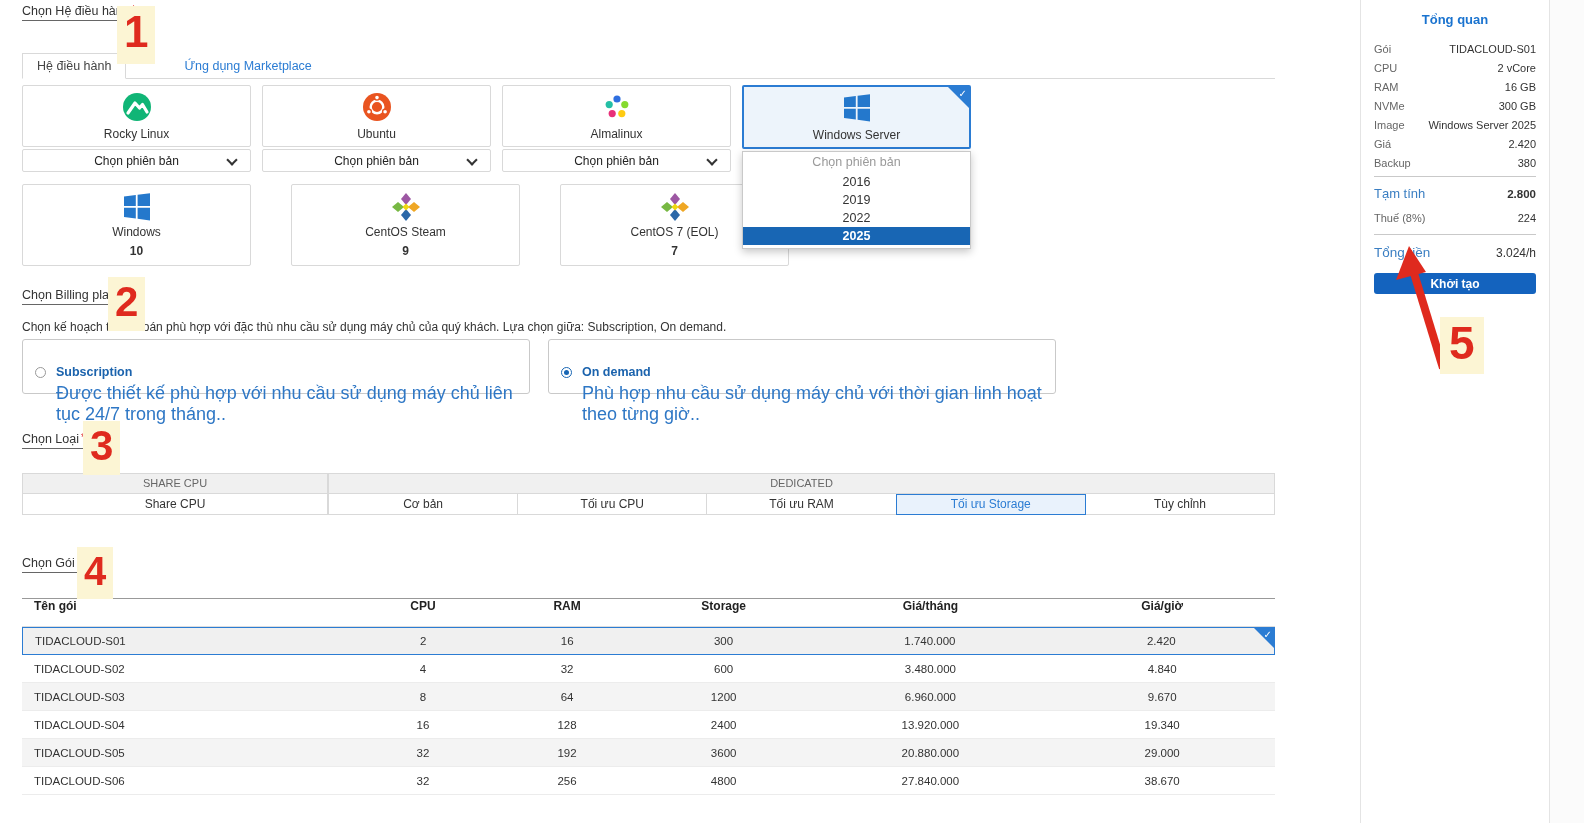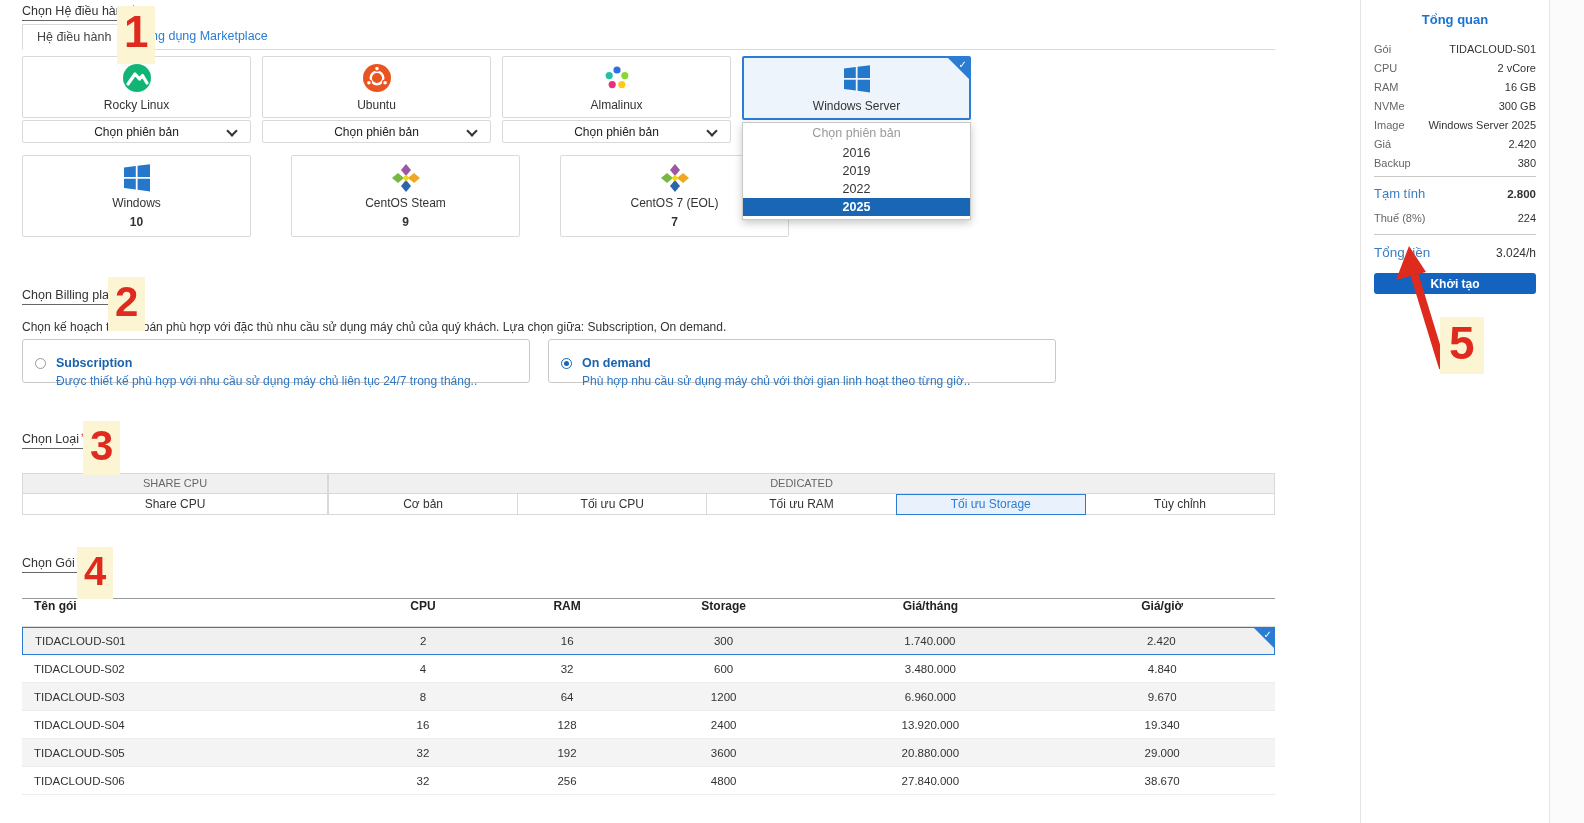--- a/index.html
+++ b/index.html
@@ -4,21 +4,21 @@
 <style>
   :root{ --accent:#2b7cd3; --accent-dark:#1866b4; --btn:#1463be; --red:#df2a1e; --hl:#fcf5d4; }
   html,body{margin:0;padding:0;background:#fff;}
   .page{position:relative;width:1584px;height:823px;background:#fff;overflow:hidden;
         font-family:"Liberation Sans","DejaVu Sans",sans-serif;font-size:12px;color:#333;}
   .main{position:absolute;left:22px;top:0;width:1253px;}
   .sec-label{display:inline-block;color:#333;font-size:12.5px;padding-bottom:2px;border-bottom:1px solid #666;}
   .sec-label .req{color:#d22;font-size:10px;vertical-align:top;margin-left:2px;}
   
   #sec-os{position:absolute;top:4px;left:0;width:100%;}
-  .tabs{margin-top:3px;display:flex;align-items:flex-start;border-bottom:1px solid #d9d9d9;}
+  .tabs{margin-top:32px;display:flex;align-items:center;border-bottom:1px solid #d9d9d9;gap:44px;}
   .tab{padding:5px 14px;font-size:12.5px;}
   .tab.active{background:#fff;border:1px solid #d9d9d9;border-bottom:1px solid #fff;margin-bottom:-1px;color:#444;}
   .tab.inactive{color:var(--accent);}
   .os-grid{margin-top:6px;display:grid;grid-template-columns:repeat(4,229px);column-gap:11px;}
   .os-grid2{margin-top:12px;display:grid;grid-template-columns:repeat(4,229px);column-gap:11px;gap:40px;}
   .os-cell{position:relative;}
   .os-card{position:relative;border:1px solid #d9d9d9;border-radius:2px;background:#fff;height:62px;box-sizing:border-box;
            display:flex;flex-direction:column;align-items:center;justify-content:center;gap:5px;}
   .os-card .nm{font-size:12px;color:#333;}
   .os-card .ic{line-height:0;}
@@ -32,26 +32,26 @@
   .corner-check{position:absolute;top:1px;right:2px;color:#fff;font-size:10px;font-weight:bold;}
   .os-drop{position:absolute;left:0;right:0;top:66px;background:#fff;border:1px solid #c9c9c9;box-shadow:0 3px 8px rgba(0,0,0,.22);
            z-index:6;padding-bottom:3px;}
   .os-drop .opt{height:18px;line-height:18px;text-align:center;font-size:12.5px;color:#333;}
   .os-drop .ph{color:#9a9a9a;height:21px;line-height:21px;}
   .os-drop .opt.selected{background:var(--accent-dark);color:#fff;font-weight:bold;}
   
   #sec-billing{position:absolute;top:288px;left:0;width:100%;}
   .bill-desc{margin-top:15px;font-size:12px;color:#333;}
   .bill-row{margin-top:5px;display:flex;gap:18px;}
-  .bill-box{width:508px;box-sizing:border-box;border:1px solid #c9c9c9;border-radius:3px;height:44px;padding:16px 10px 0 12px;display:flex;gap:10px;}
+  .bill-box{width:508px;box-sizing:border-box;border:1px solid #c9c9c9;border-radius:3px;height:55px;padding:25px 10px 0 12px;display:flex;gap:10px;justify-content:space-between;}
   .radio{width:11px;height:11px;border:1px solid #999;border-radius:50%;margin-top:2px;background:#fff;flex:none;box-sizing:border-box;}
   .radio.checked{border:1px solid var(--accent-dark);position:relative;}
   .radio.checked::after{content:'';position:absolute;left:2px;top:2px;right:2px;bottom:2px;border-radius:50%;background:var(--accent-dark);}
   .bill-title{color:#1b63ad;font-weight:bold;font-size:12.5px;}
-  .bill-sub{color:#2e77c5;font-size:12px;margin-top:4px;}
+  .bill-sub{color:#2e77c5;font-size:18px;margin-top:4px;}
   
   #sec-type{position:absolute;top:432px;left:0;width:100%;}
   .type-row{margin-top:24px;display:flex;}
   .type-group{display:flex;flex-direction:column;}
   .type-group.g0{width:306px;flex:none;}
   .type-group.g1{flex:1;}
   .type-head{height:19px;line-height:19px;background:#f0f0f0;border:1px solid #d9d9d9;text-align:center;font-size:11px;color:#666;}
   .type-items{display:flex;}
   .type-cell{flex:1;height:21px;line-height:20px;text-align:center;border:1px solid #d9d9d9;border-top:none;margin-left:-1px;
              font-size:12px;color:#333;background:#fff;box-sizing:border-box;}

